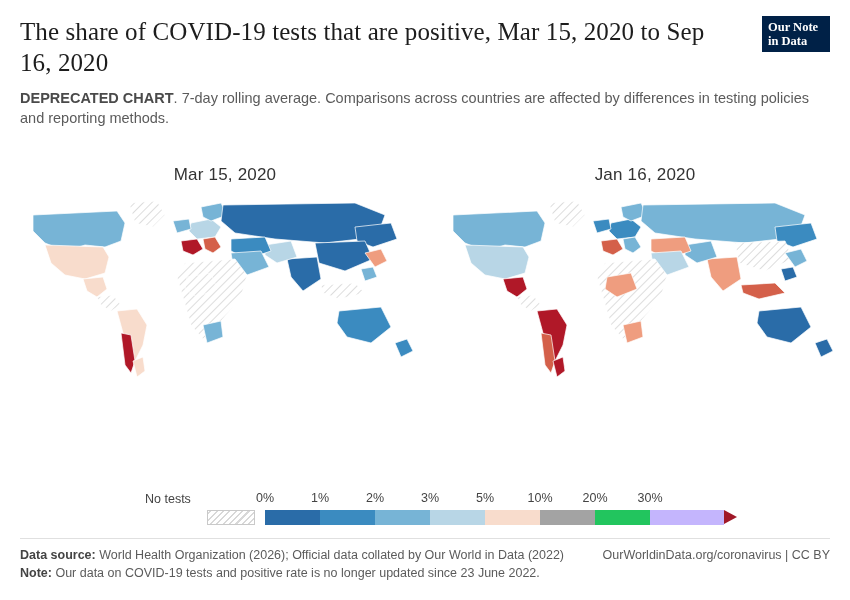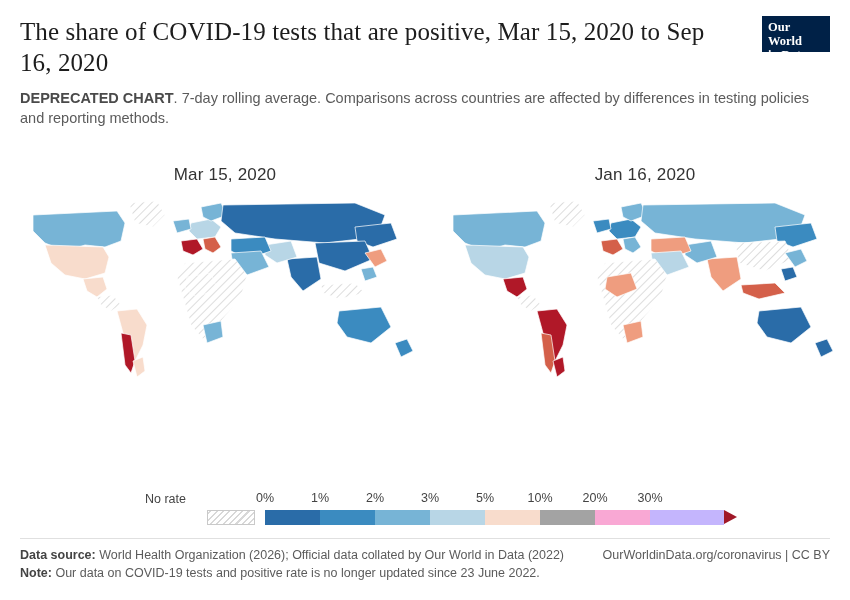--- a/index.html
+++ b/index.html
@@ -179,21 +179,21 @@
 </style>
 </head>
 <body>
 
 <div class="page">
 
   <div class="header">
     <h1 class="title">The share of COVID-19 tests that are positive, Mar 15, 2020 to Sep 16, 2020</h1>
     <p class="subtitle"><span class="deprecated">DEPRECATED CHART</span><span>. 7-day rolling average. Comparisons across countries are affected by differences in testing policies and reporting methods.</span></p>
     <div class="owid-logo">
-      <span>Our World</span>
+      <span>Our Note</span>
       <span class="l2">in Data</span>
     </div>
   </div>
 
   <div class="maps">
 
     <div class="map-panel left">
       <div class="map-label">Mar 15, 2020</div>
       <div class="map-svg-wrap">
         <svg viewBox="0 0 400 230" width="400" height="230">
@@ -297,42 +297,42 @@
             <path d="M314 118 L356 114 L366 134 L346 150 L322 144 L312 130 Z" fill="#2a6ca8"></path>
             <path d="M370 150 L382 146 L388 158 L376 164 Z" fill="#2a6ca8"></path>
           </g>
         </svg>
       </div>
     </div>
   </div>
 
   <div class="legend">
     <div class="legend-inner">
-      <div class="legend-nodata-label">No rate</div>
+      <div class="legend-nodata-label">No tests</div>
       <div class="legend-nodata-swatch"></div>
       <div class="legend-bar">
         <div class="legend-bin" style="width:55px;background:#2a6ca8">
             <span class="legend-tick">0%</span>
           </div>
         <div class="legend-bin" style="width:55px;background:#3b8bc0">
             <span class="legend-tick">1%</span>
           </div>
         <div class="legend-bin" style="width:55px;background:#77b4d6">
             <span class="legend-tick">2%</span>
           </div>
         <div class="legend-bin" style="width:55px;background:#b8d6e6">
             <span class="legend-tick">3%</span>
           </div>
         <div class="legend-bin" style="width:55px;background:#f8dccc">
             <span class="legend-tick">5%</span>
           </div>
         <div class="legend-bin" style="width:55px;background:#a3a3a3">
             <span class="legend-tick">10%</span>
           </div>
-        <div class="legend-bin" style="width:55px;background:#f9a8d4">
+        <div class="legend-bin" style="width:55px;background:#22c55e">
             <span class="legend-tick">20%</span>
           </div>
         <div class="legend-bin" style="width:74px;background:#c4b5fd">
             <span class="legend-tick">30%</span>
           </div>
         <div class="legend-arrow"></div>
       </div>
     </div>
   </div>
 

